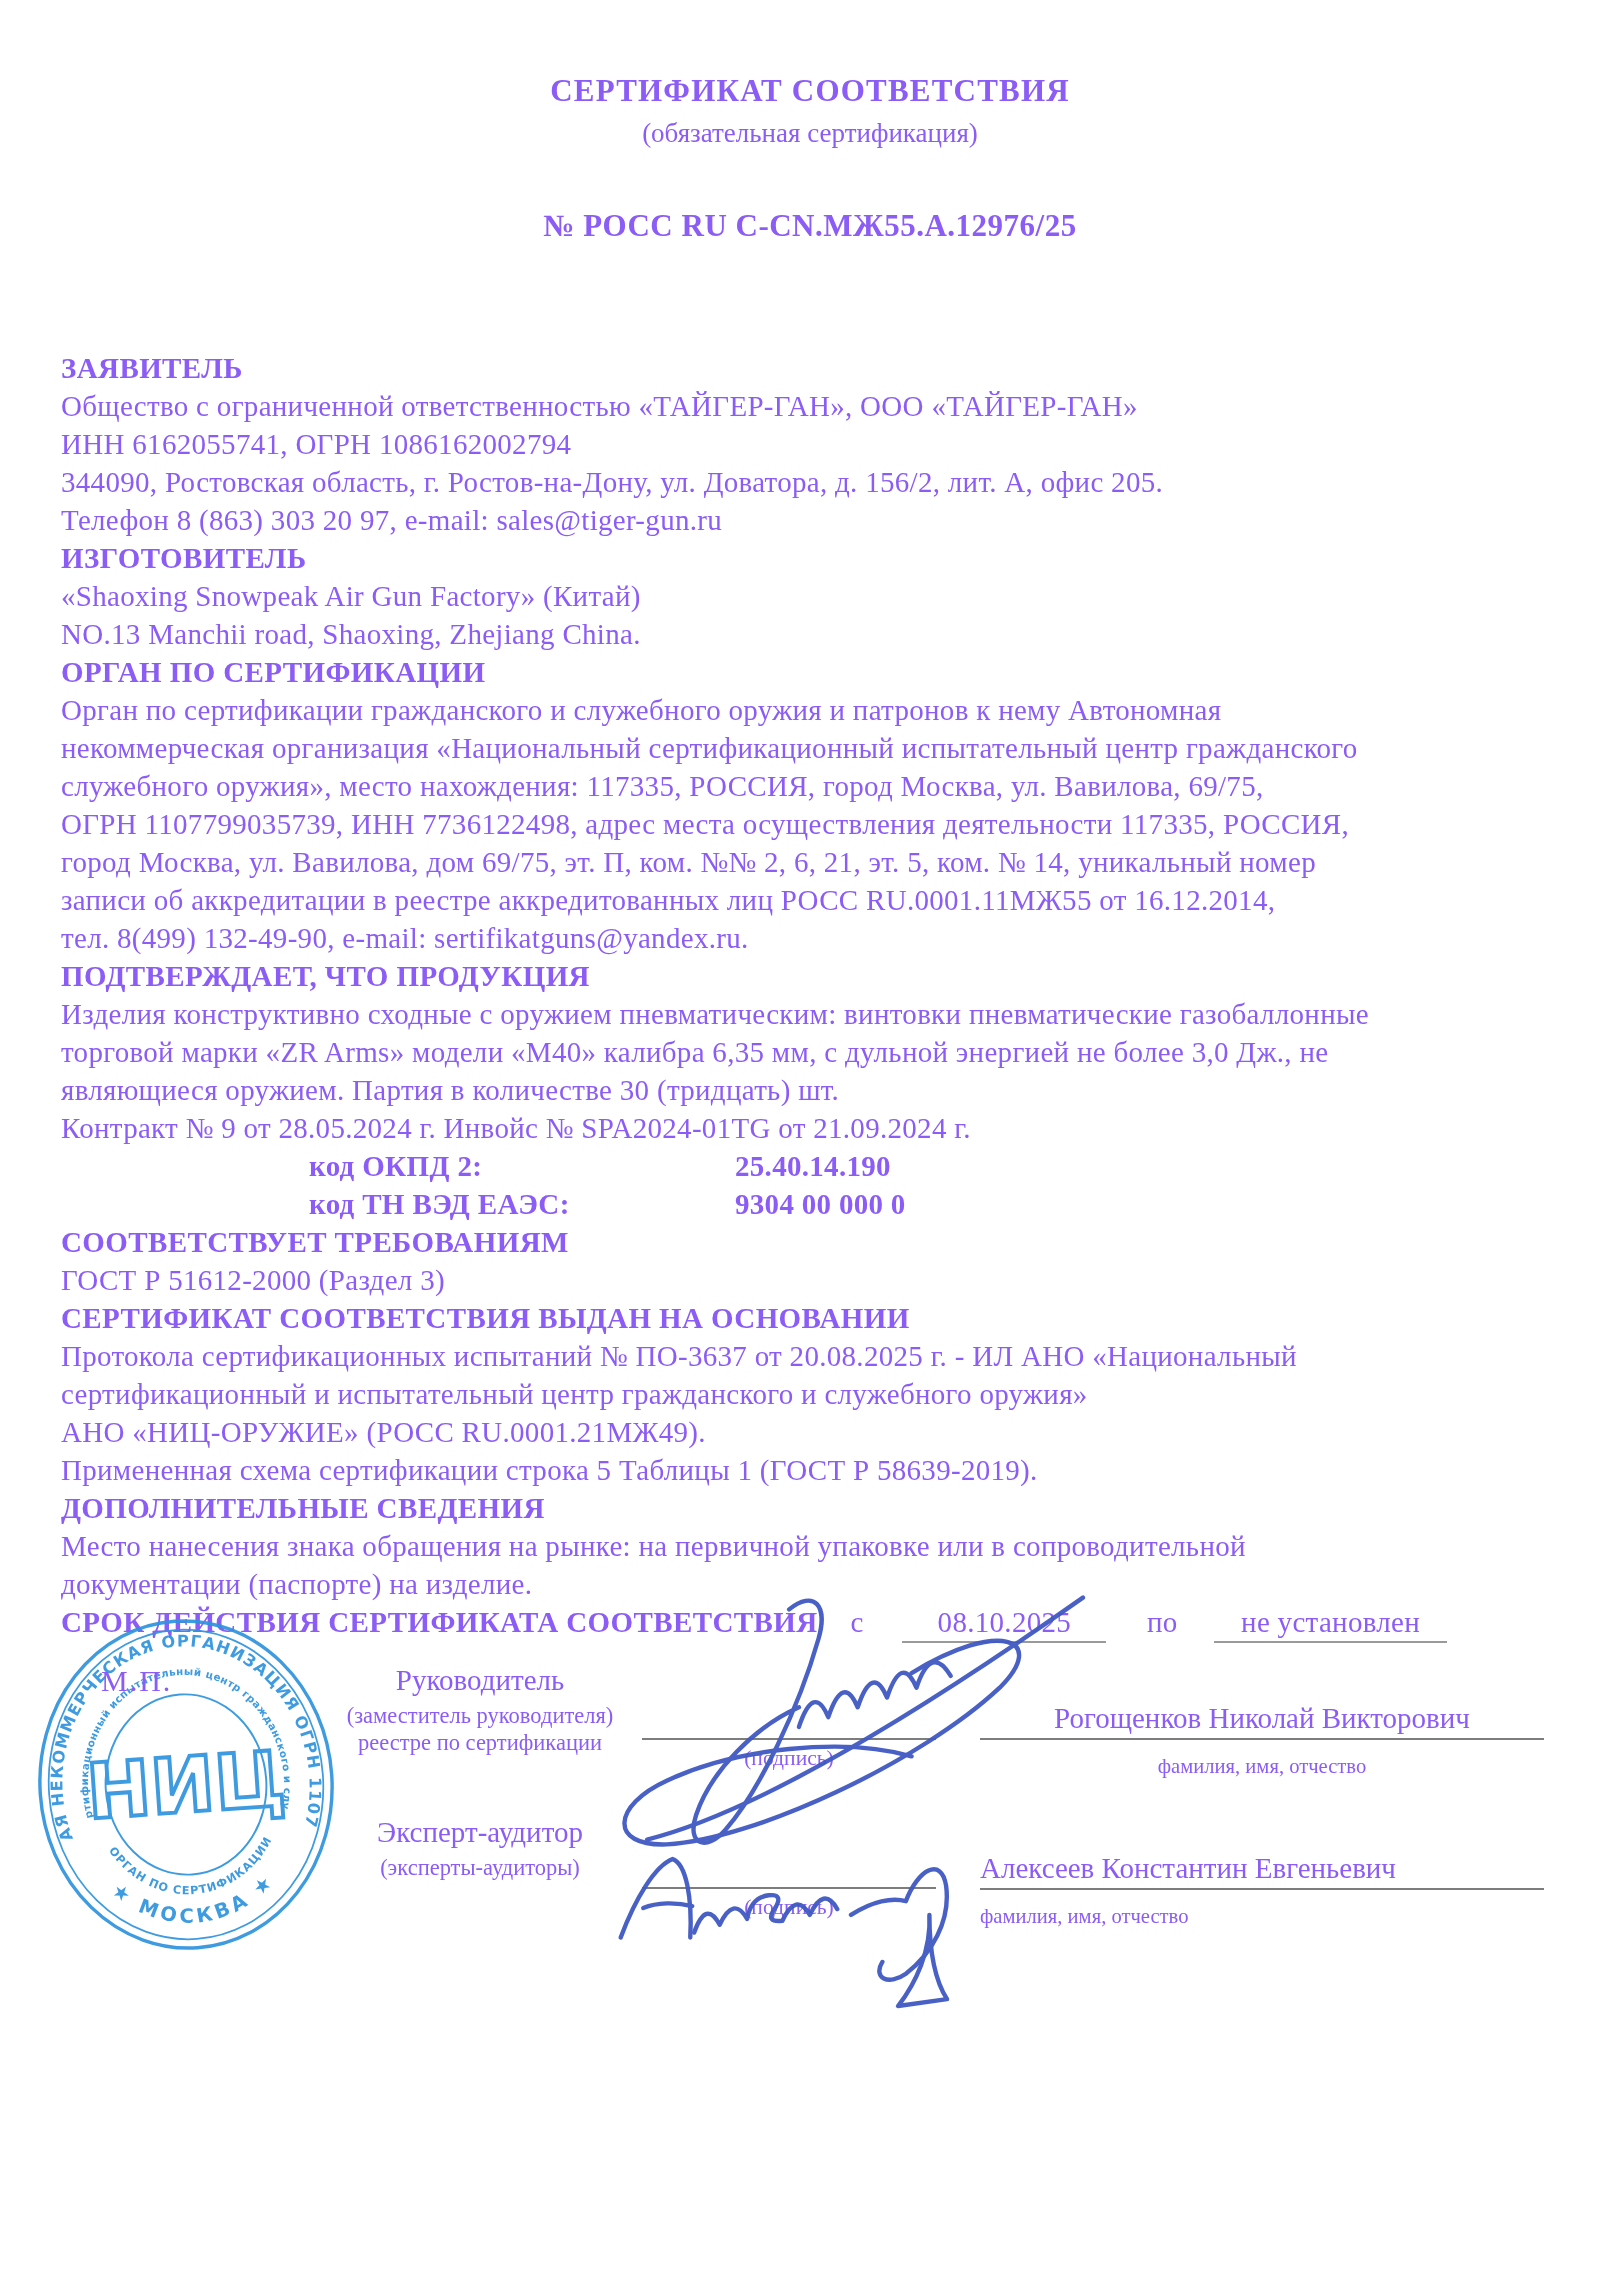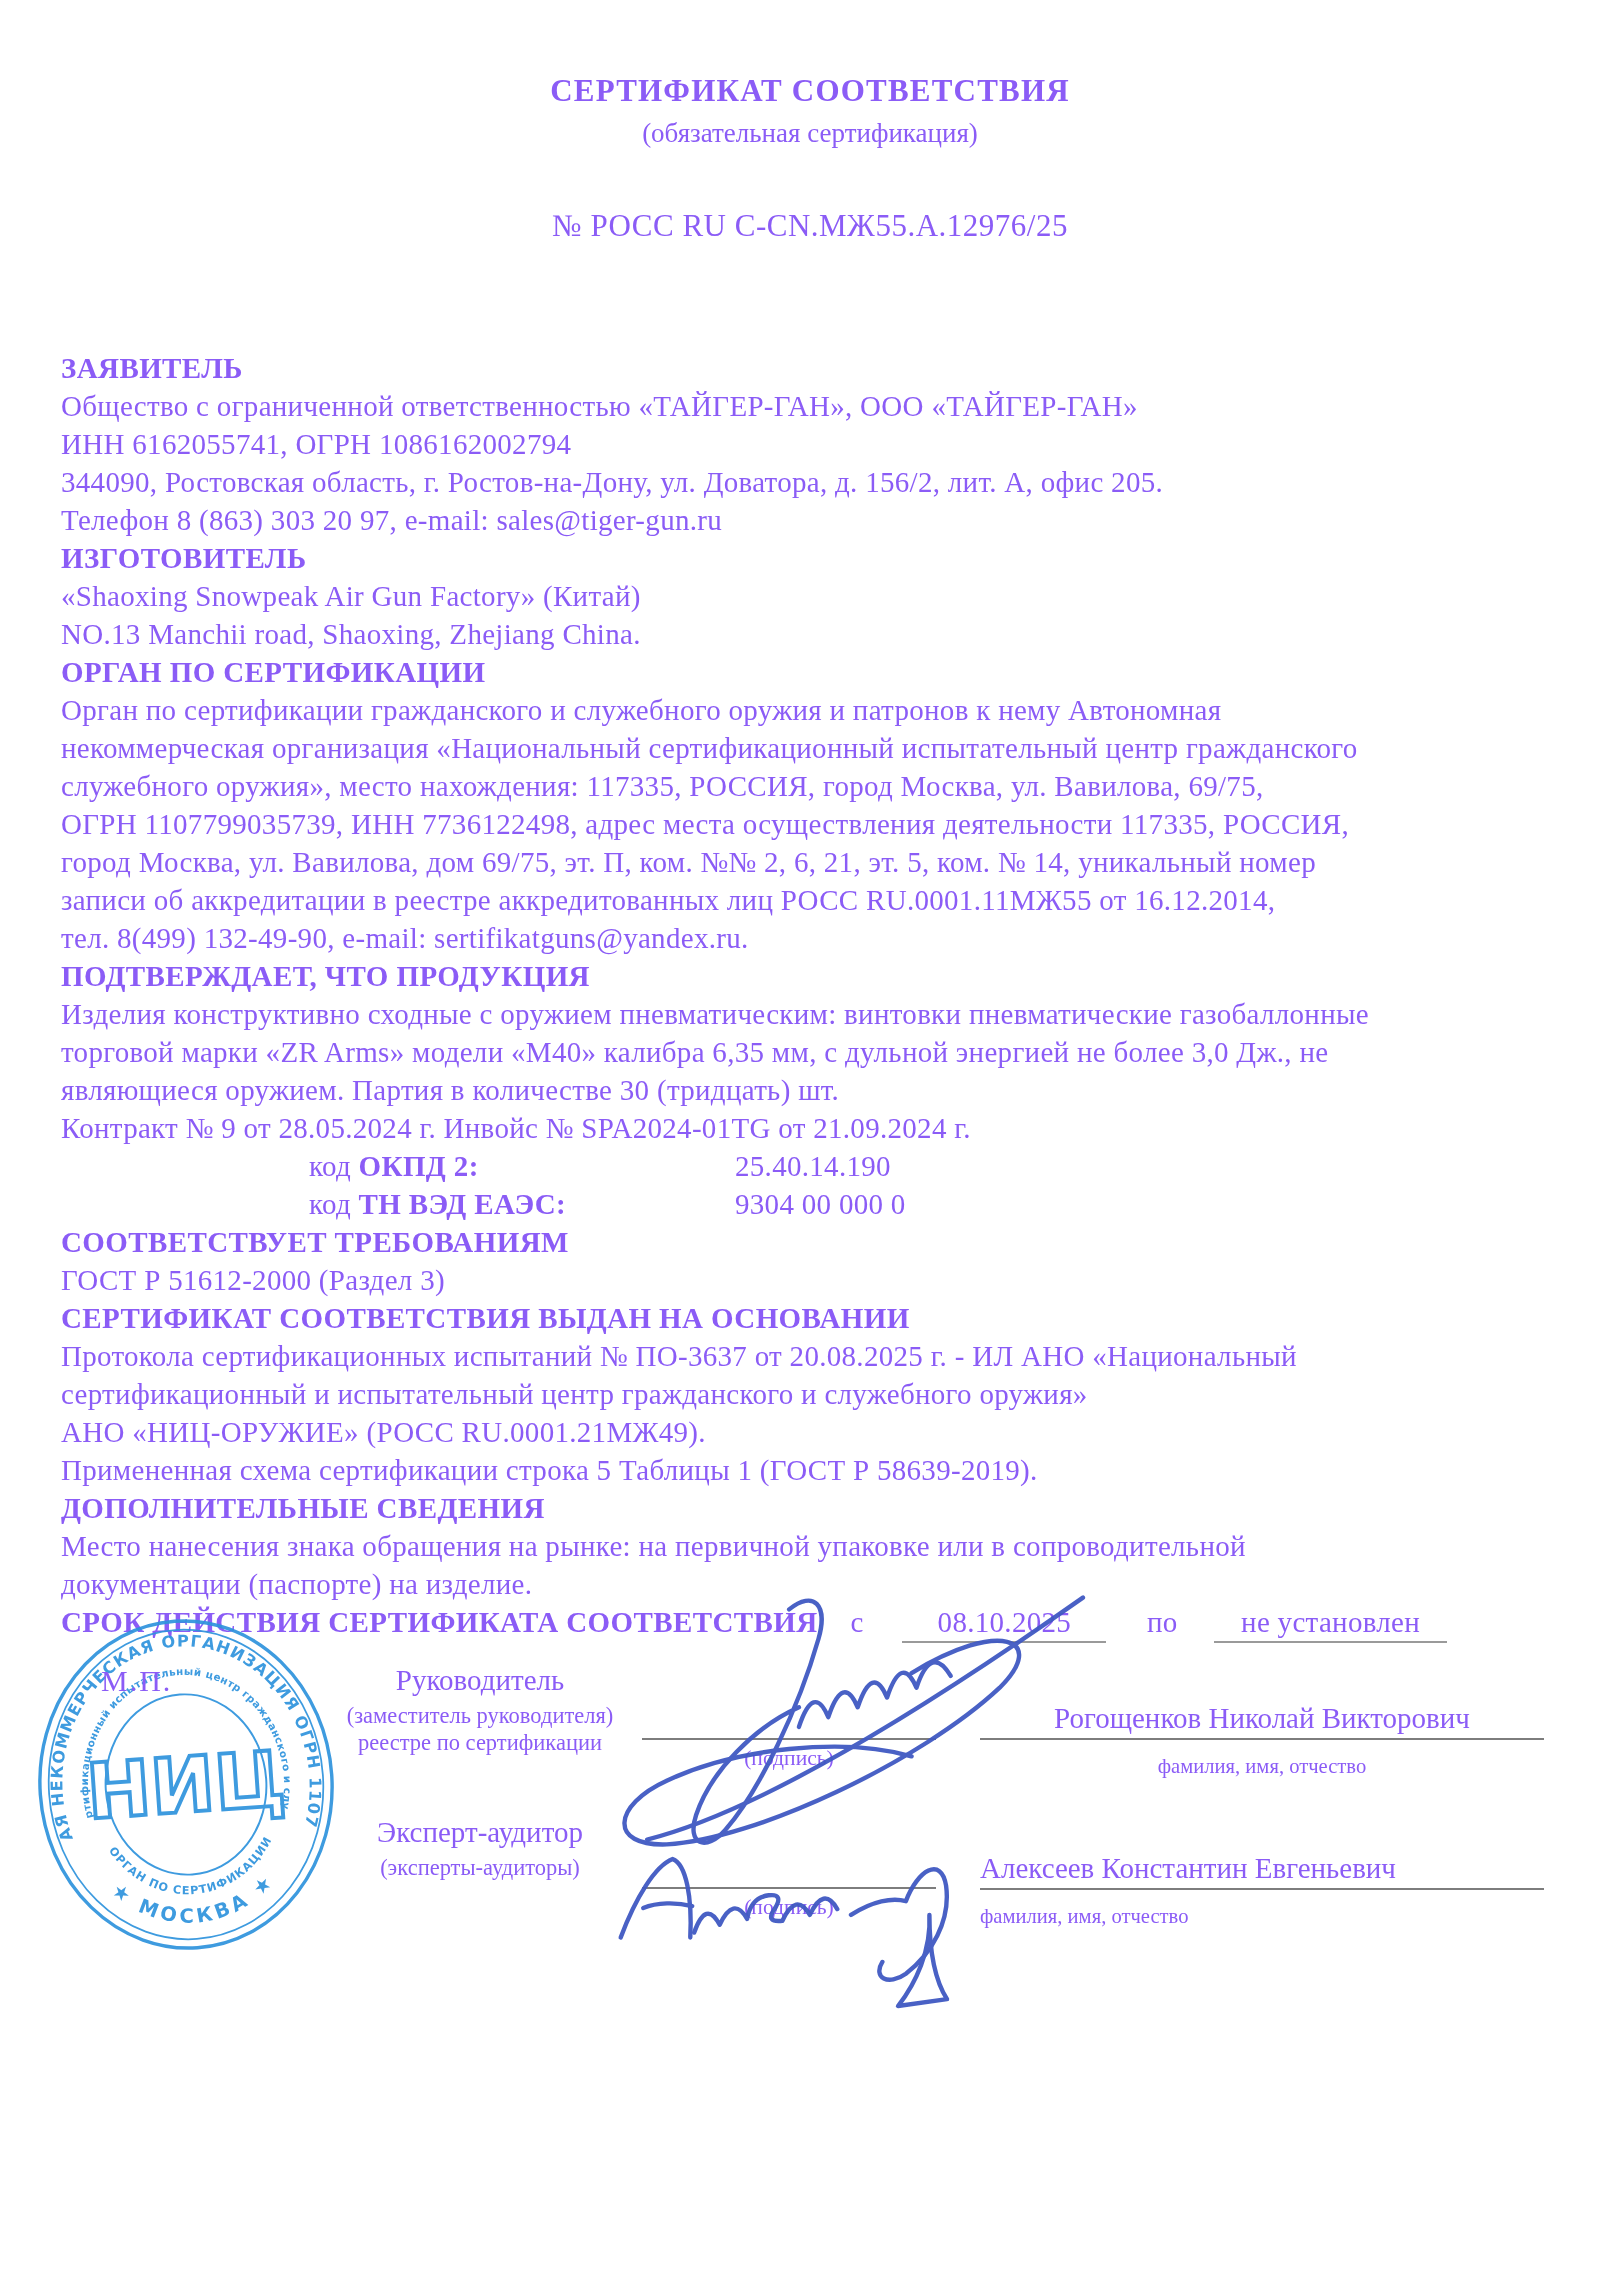--- a/index.html
+++ b/index.html
@@ -4,28 +4,28 @@
 <style>
   html,body { margin:0; padding:0; background:#ffffff; }
   .page {
     position:relative; width:1620px; height:2293px; background:#ffffff;
     font-family:"Liberation Serif", serif; color:#8b5cf6; overflow:hidden;
   }
   
   .doc-header { position:absolute; top:73px; left:0; width:100%; text-align:center; }
   .doc-title  { font-size:31px; font-weight:bold; letter-spacing:1.2px; }
   .doc-subtitle { font-size:27px; margin-top:8.8px; }
-  .doc-number { font-size:31px; font-weight:normal; letter-spacing:0.5px; margin-top:59px; }
+  .doc-number { font-size:31px; font-weight:bold; letter-spacing:0.5px; margin-top:59px; }
 
   
   .body-text { position:absolute; left:61px; top:349px; width:1509px; font-size:29px; line-height:38px; letter-spacing:0.3px; }
   .line { white-space:nowrap; height:38px; }
   .heading { font-weight:bold; letter-spacing:0.4px; }
 
-  .code-row { position:relative; }
+  .code-row { position:relative;font-weight:bold; }
   .code-label { margin-left:248px; }
   .code-label b { letter-spacing:0.4px; }
   .code-value { position:absolute; left:674px; top:0; }
 
   .validity-row { white-space:nowrap; }
   .validity-row .vr-from { margin-left:25.5px; }
   .validity-row .vr-to   { margin-left:33px;text-align:center; }
   .uline { display:inline-block; border-bottom:2px solid #9a9a9a; text-align:center; }
   .u-date { width:204px; margin-left:31px; }
   .u-none { width:233px; margin-left:29px; }

